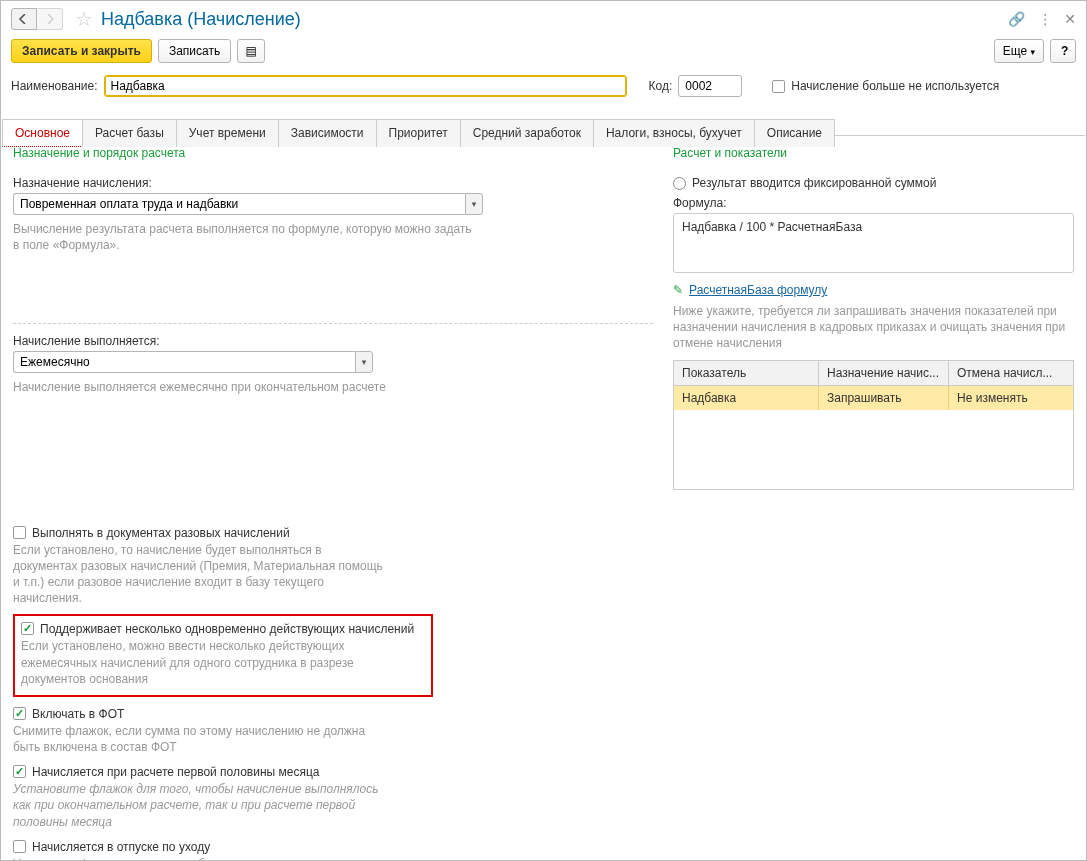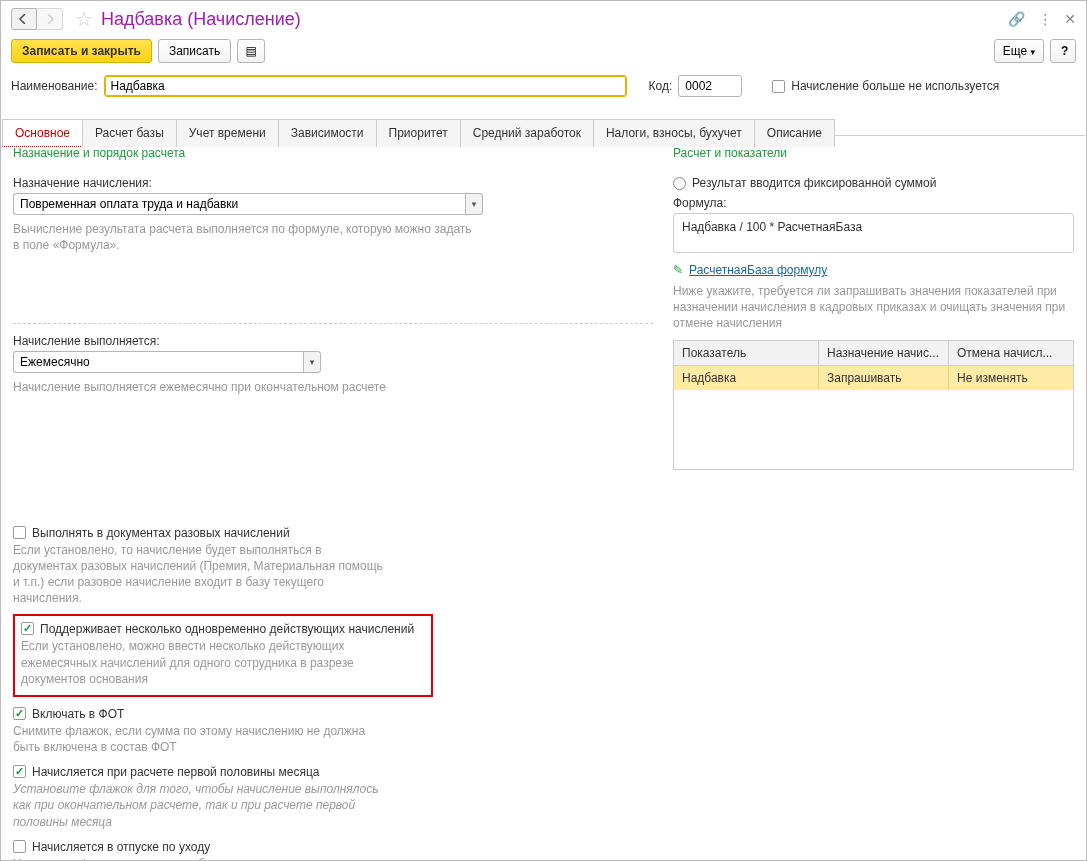--- a/index.html
+++ b/index.html
@@ -5,21 +5,21 @@
   * { box-sizing: border-box; }
   body { margin: 0; font-family: Arial, sans-serif; font-size: 12px; color: #333; background: #fff; }
   .window { width: 1087px; height: 861px; border: 1px solid #bbb; display: flex; flex-direction: column; }
   .titlebar { display: flex; align-items: center; padding: 6px 10px 4px 10px; gap: 6px; }
   .nav-btn { width: 26px; height: 22px; border: 1px solid #b5b5b5; border-radius: 2px; background: #f2f2f2; display: inline-flex; align-items: center; justify-content: center; cursor: pointer; }
   .nav-btn.disabled { opacity: .55; }
   .nav-group { display: flex; }
   .nav-group .nav-btn:first-child { border-radius: 3px 0 0 3px; }
   .nav-group .nav-btn:last-child { border-radius: 0 3px 3px 0; border-left: none; }
   .star { color: #ccc; font-size: 20px; margin: 0 2px 0 6px; }
-  .title { font-size: 18px; color: #a21caf; flex: 1; }
+  .title { font-size: 18px; color: #0369a1; flex: 1; }
   .title-icons { display: flex; gap: 12px; align-items: center; color: #888; }
   .title-icons span { cursor: pointer; font-size: 14px; }
   .toolbar { display: flex; align-items: center; padding: 4px 10px 8px 10px; gap: 6px; }
   .btn { border: 1px solid #b5b5b5; border-radius: 3px; background: linear-gradient(#fff,#f2f2f2); padding: 4px 10px; cursor: pointer; font-size: 12px; }
   .btn.primary { background: linear-gradient(#ffe14b,#ffd21a); border-color: #d6b100; font-weight: bold; color: #333; }
   .btn.icon-only { width: 28px; text-align: center; padding: 4px 0; }
   .toolbar .spacer { flex: 1; }
   .btn.more { padding: 4px 8px; }
   .btn.help { width: 26px; font-weight: bold; }
   .field-row { display: flex; align-items: center; padding: 4px 10px 10px 10px; gap: 6px; }
@@ -42,21 +42,21 @@
   .select { position: relative; display: flex; align-items: center; }
   .select .text-input { flex: 1; border-right: none; border-radius: 3px 0 0 3px; }
   .select .drop { width: 18px; height: 22px; border: 1px solid #b5b5b5; border-radius: 0 3px 3px 0; background: #f2f2f2; display: flex; align-items: center; justify-content: center; cursor: pointer; font-size: 9px; color: #555; }
   .divider-dotted { border-top: 1px dashed #ccc; margin: 18px 0 10px 0; }
   .check-line { display: flex; align-items: flex-start; gap: 6px; margin-top: 10px; }
   .check-line label { color: #333; }
   .red-box { border: 2px solid #d00; padding: 6px 6px 8px 6px; margin-top: 8px; }
   .radio { width: 13px; height: 13px; border: 1px solid #888; border-radius: 50%; display: inline-flex; align-items: center; justify-content: center; background: #fff; }
   .radio.checked::after { content: ""; width: 6px; height: 6px; background: #1a9c3a; border-radius: 50%; }
   .radio-line { display: flex; align-items: center; gap: 6px; margin: 4px 0; }
-  .formula-box { border: 1px solid #ccc; border-radius: 3px; padding: 6px 8px; height: 40px; margin-top: 2px; }
+  .formula-box { border: 1px solid #ccc; border-radius: 3px; padding: 6px 8px; height: 60px; margin-top: 2px; }
   .edit-link { color: #1766a6; text-decoration: underline; cursor: pointer; }
   .edit-row { display: flex; align-items: center; gap: 6px; margin: 10px 0 6px 0; }
   .pencil { color: #1a9c3a; }
   .grid { border: 1px solid #ccc; margin-top: 8px; height: 130px; }
   .grid-header { display: flex; background: #f2f2f2; border-bottom: 1px solid #ccc; }
   .grid-header > div { padding: 5px 8px; border-right: 1px solid #ccc; font-size: 12px; color: #333; }
   .grid-header > div:last-child { border-right: none; }
   .grid-row { display: flex; background: #ffeaa6; }
   .grid-row > div { padding: 5px 8px; border-right: 1px solid #e8d080; }
   .grid-row > div:last-child { border-right: none; }
@@ -125,21 +125,21 @@
       <div class="sub-label">Назначение начисления:</div>
       <div class="select" style="width:470px;">
         <input class="text-input" value="Повременная оплата труда и надбавки" style="">
         <div class="drop">▾</div>
       </div>
       <div class="hint" style="margin-top:6px; max-width:460px;">Вычисление результата расчета выполняется по формуле, которую можно задать в поле «Формула».</div>
 
       <div class="divider-dotted" style="margin-top:70px;"></div>
 
       <div class="sub-label">Начисление выполняется:</div>
-      <div class="select" style="width:308px;justify-content:center;">
+      <div class="select" style="width:360px;justify-content:center;">
         <input class="text-input" value="Ежемесячно" style="">
         <div class="drop">▾</div>
       </div>
       <div class="hint" style="margin-top:6px;">Начисление выполняется ежемесячно при окончательном расчете</div>
 
       <div style="height:120px;"></div>
 
       <div class="check-line">
         <span class="checkbox"></span>
         <label>Выполнять в документах разовых начислений</label>

